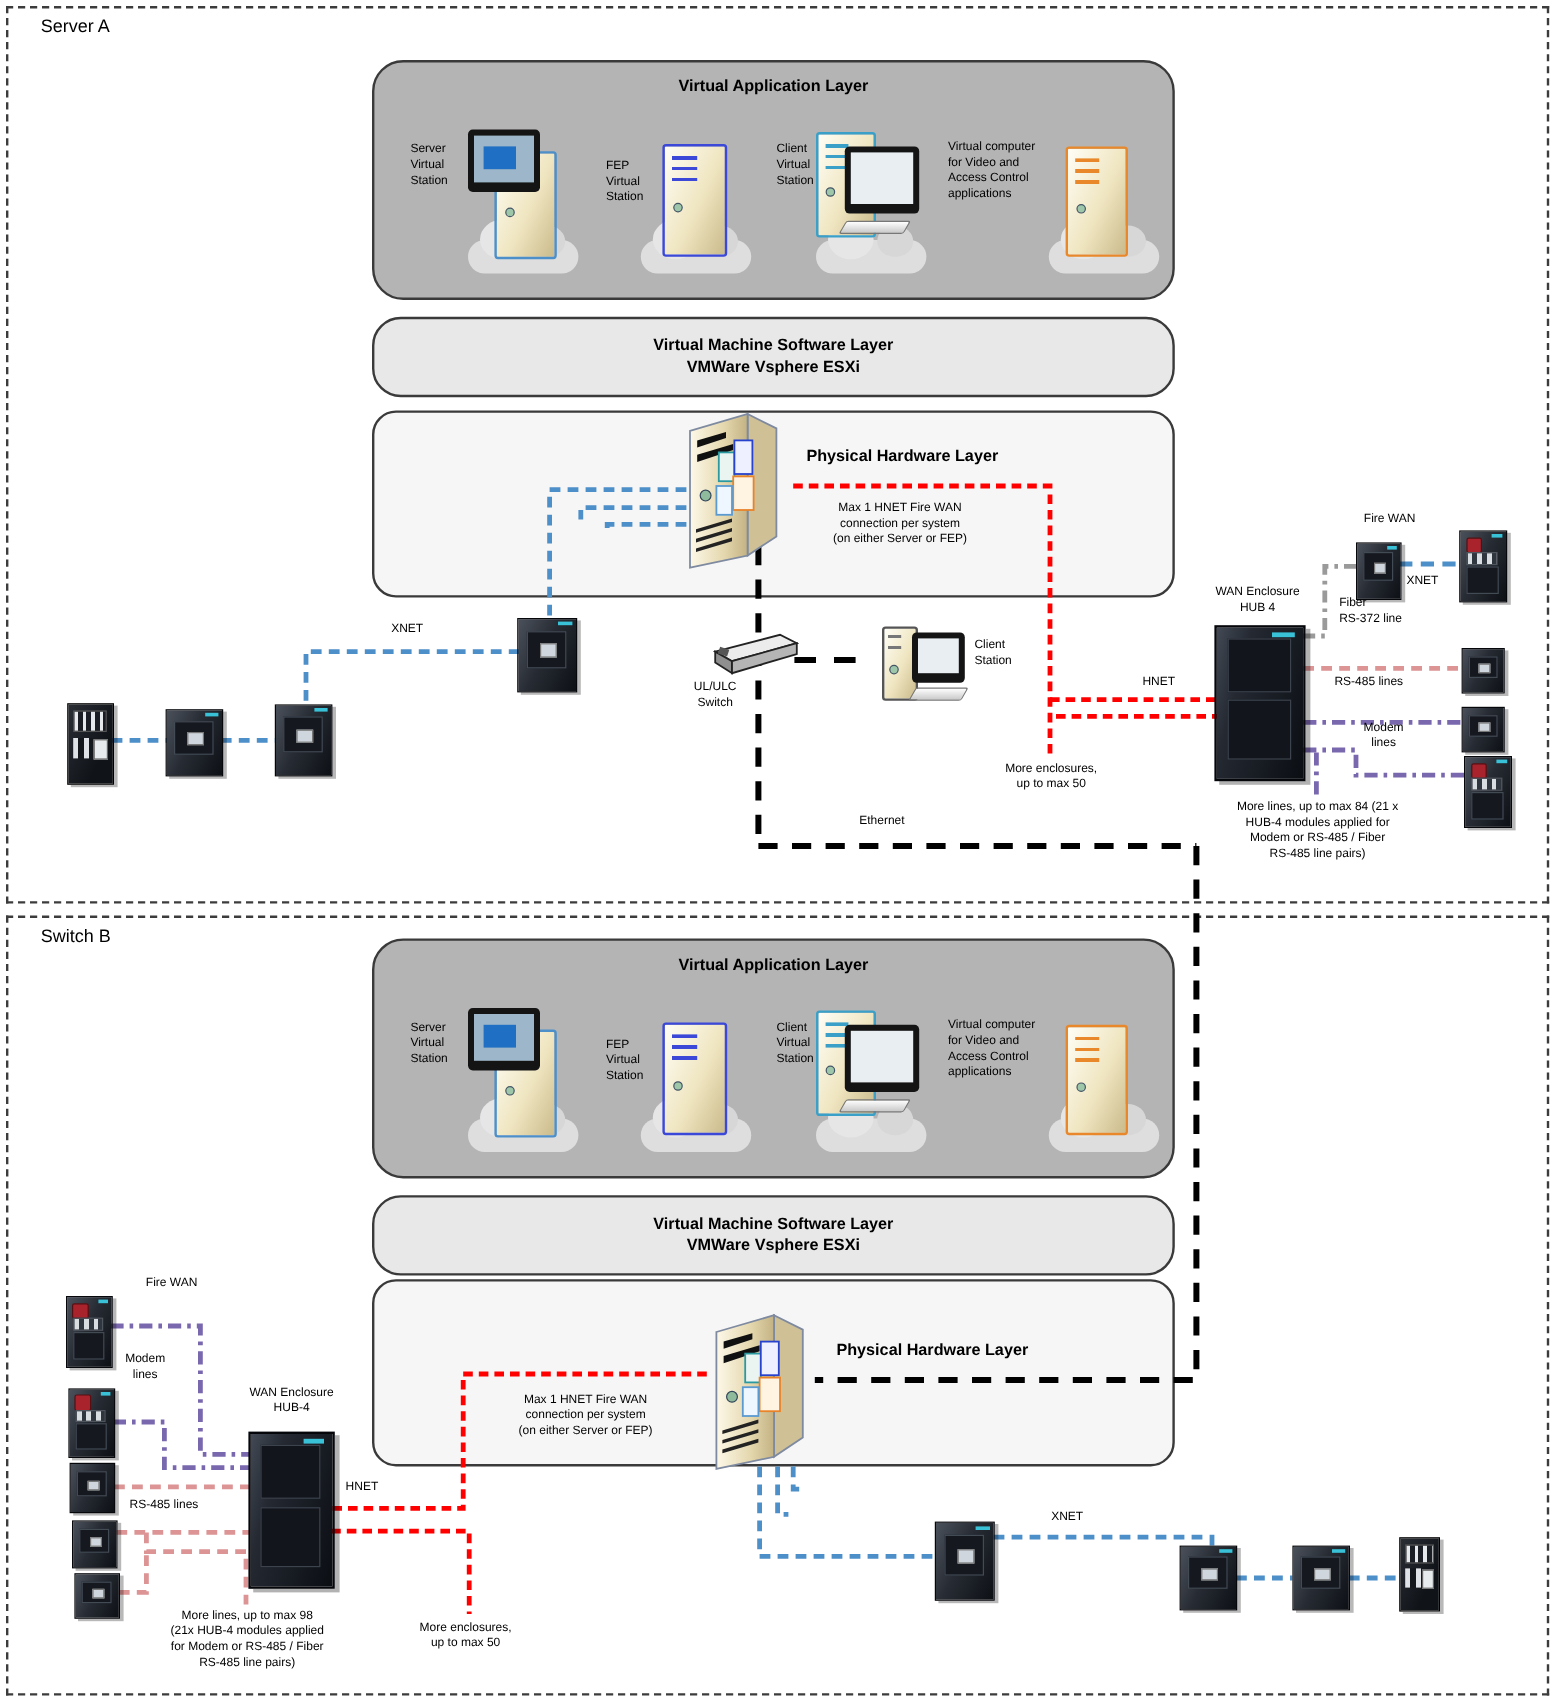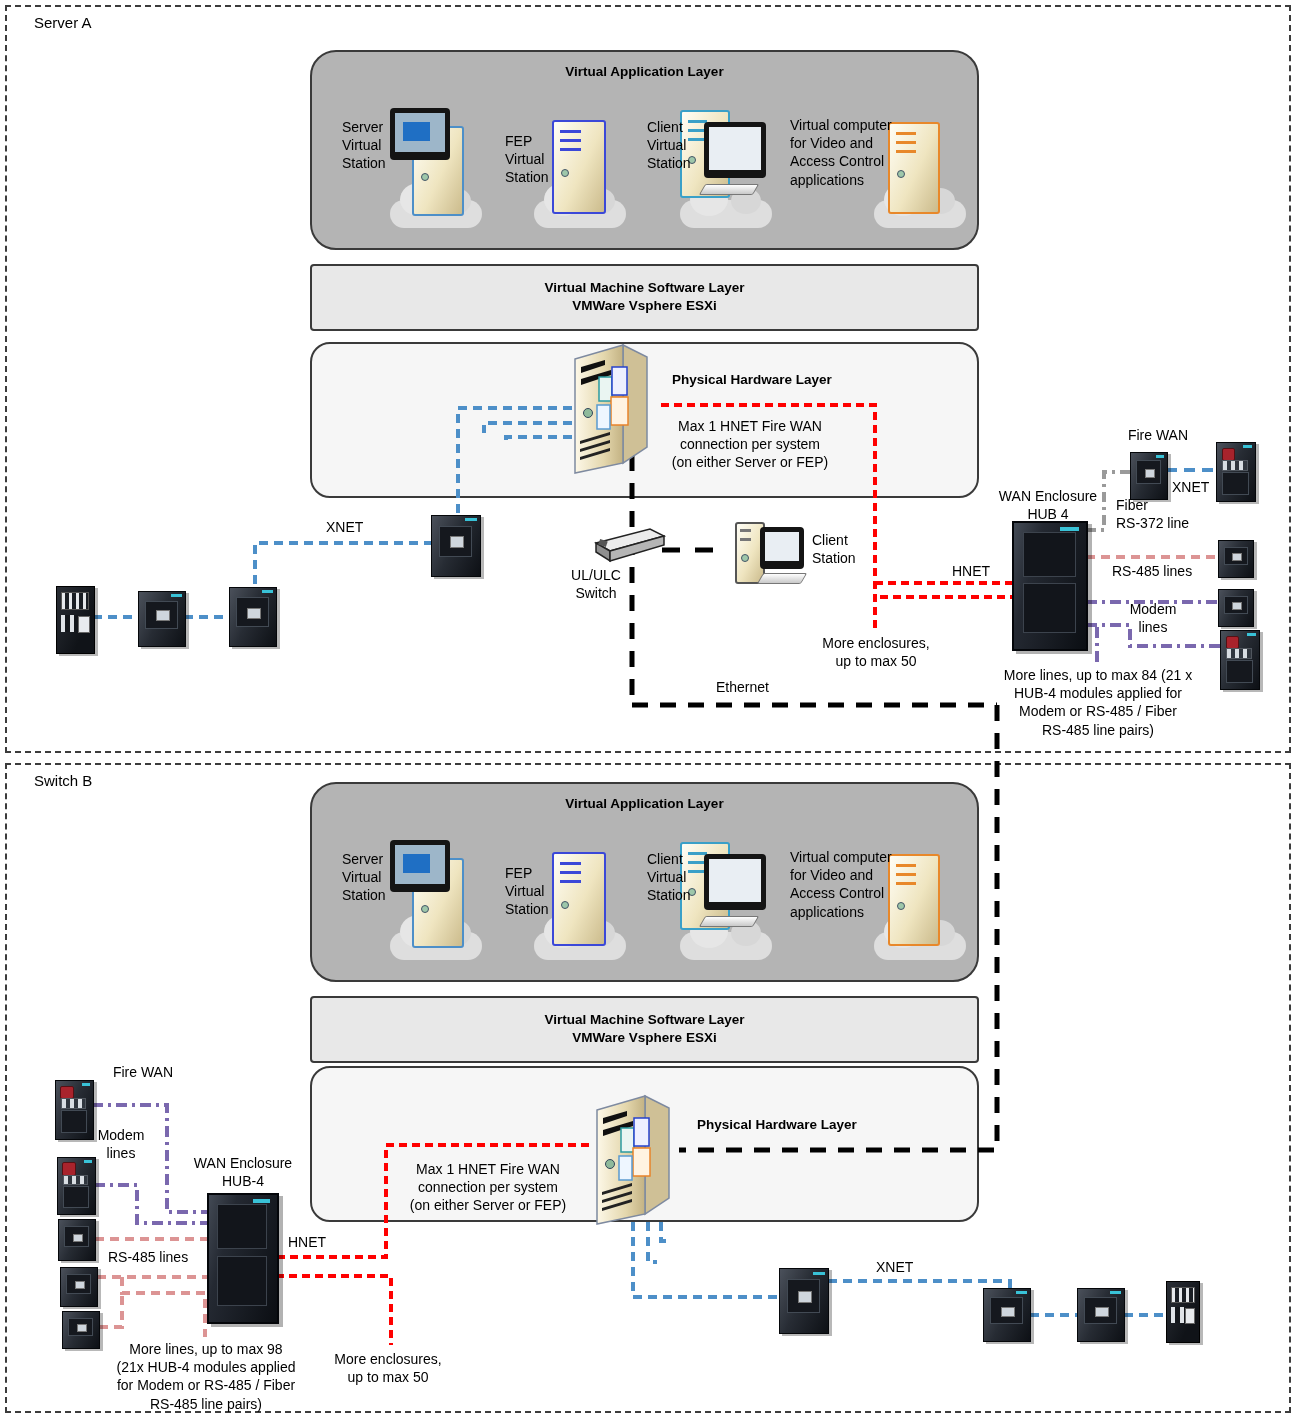--- a/index.html
+++ b/index.html
@@ -1,24 +1,24 @@
 <!DOCTYPE html>
 <html><head>
 <meta charset="utf-8">
 <style>
   html,body{margin:0;padding:0;background:#fff;font-family:"Liberation Sans",sans-serif;}
   #canvas{position:relative;width:1296px;height:1417px;background:#fff;overflow:hidden;color:#000;}
   .sysbox{position:absolute;border:2px dashed #3c3c3c;background:#fff;z-index:0;}
   .systitle{position:absolute;font-size:15px;z-index:6;}
   .layerbox{position:absolute;left:310px;width:669px;border:2px solid #3a3a3a;z-index:1;box-sizing:border-box;}
   .val{background:#b4b4b4;height:200px;border-radius:26px;}
-  .vmb{background:#e8e8e8;height:67px;border-radius:4px;}
+  .vmb{background:#e8e8e8;height:67px;border-radius:24px;}
   .phl{background:#f6f6f6;height:156px;border-radius:20px;}
   .ltitle{position:absolute;width:100%;text-align:center;font-weight:bold;font-size:13.5px;}
-  .lbl{position:absolute;font-size:14px;line-height:1.3;white-space:pre-line;z-index:6;}
+  .lbl{position:absolute;font-size:10px;line-height:1.3;white-space:pre-line;z-index:6;}
   .lblc{text-align:center;}
   .bold{font-weight:bold;font-size:13.5px;white-space:nowrap;}
   svg.wires{position:absolute;left:0;top:0;z-index:2;pointer-events:none;}
   
   .dev{position:absolute;z-index:3;}
   .fpanel{background:linear-gradient(115deg,#4b515b 0%,#272c34 45%,#0d1015 100%);border:1px solid #05070a;box-shadow:3px 2px 0 rgba(0,0,0,.28);}
   .fpanel .bez{position:absolute;left:14%;right:16%;top:16%;bottom:32%;background:#15181e;border:1px solid #424a54;}
   .fpanel .scr{position:absolute;left:38%;top:34%;width:24%;height:16%;background:#cfd6dd;border:1px solid #777;}
   .fpanel .red{position:absolute;left:12%;top:8%;width:30%;height:20%;background:#a8232c;border:1px solid #551014;border-radius:2px;}
   .fpanel .grid{position:absolute;left:14%;top:8%;right:18%;height:22%;background:repeating-linear-gradient(90deg,#d8dde2 0 4px,#30363e 4px 8px);border:1px solid #50565e;}

